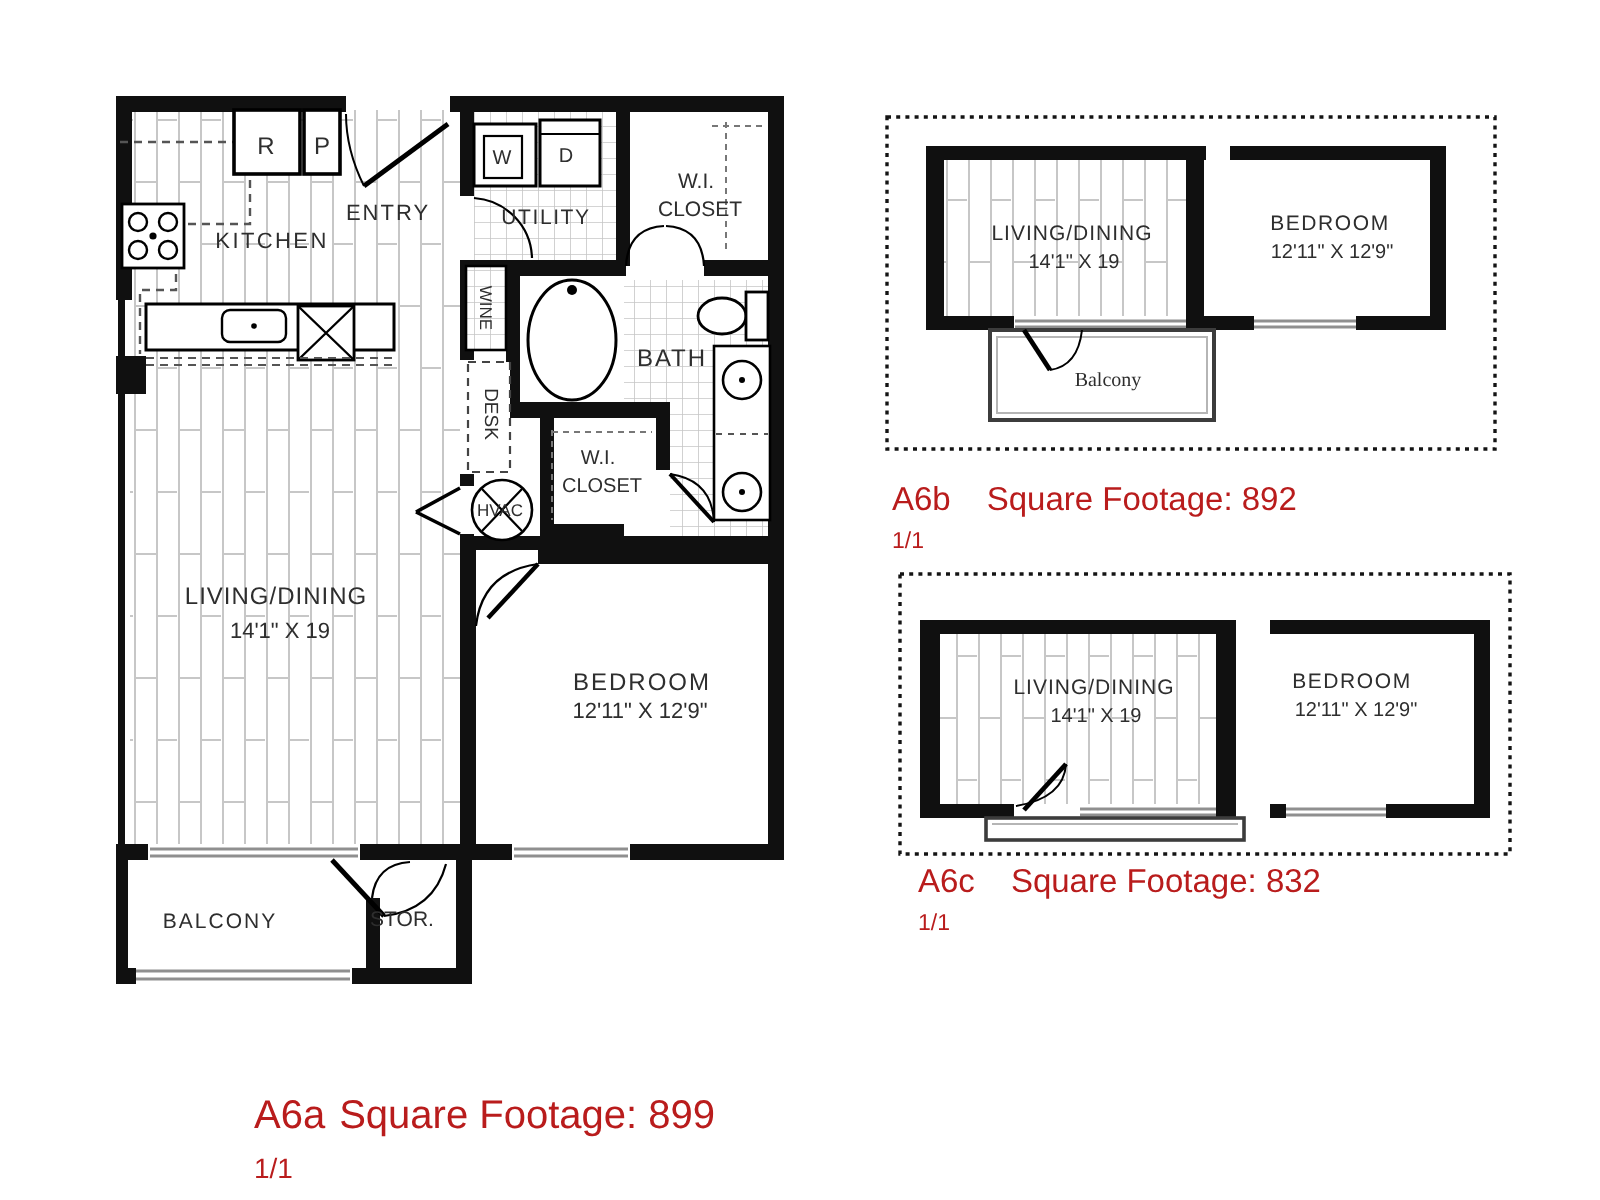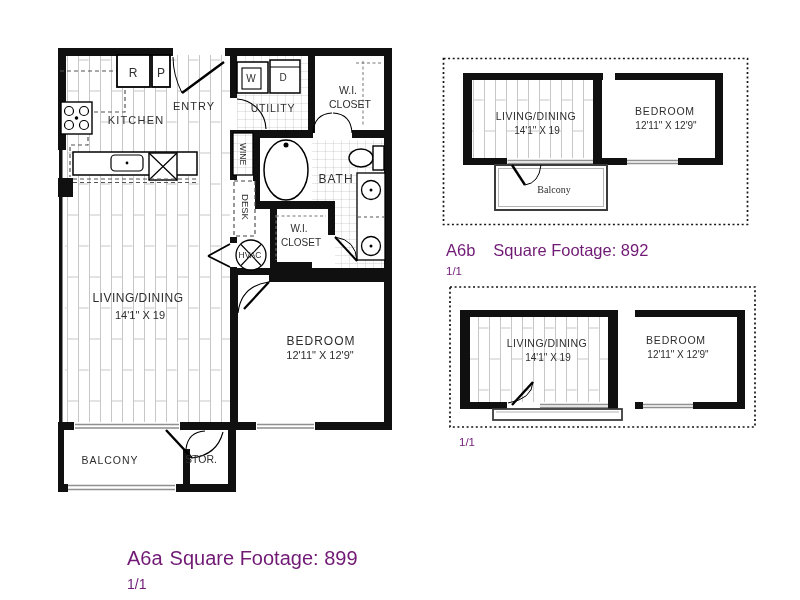--- a/index.html
+++ b/index.html
@@ -4,21 +4,21 @@
 <style>
   html,body{margin:0;padding:0;background:#fff;}
   .canvas{position:relative;width:800px;height:600px;background:#ffffff;overflow:hidden;
           font-family:"Liberation Sans",sans-serif;}
   svg{position:absolute;}
   .plan-a6a{left:45px;top:15px;}
   .plan-a6b{left:440px;top:55px;}
   .plan-a6c{left:445px;top:283px;}
   .lbl{fill:#2e2e2e;text-anchor:middle;font-family:"Liberation Sans",sans-serif;}
   .lbl-serif{fill:#2e2e2e;text-anchor:middle;font-family:"Liberation Serif",serif;}
-  .caption{position:absolute;color:#701a75;}
+  .caption{position:absolute;color:#b91c1c;}
   .cap-a6a{left:127px;top:509px;font-size:20px;line-height:25px;margin-top:37px;}
   .cap-a6a .cap-foot{margin-left:7px;}
   .cap-a6a .cap-page{font-size:14px;margin-top:1px;}
   .cap-a6b{left:446px;top:240px;font-size:16.5px;line-height:20px;}
   .cap-a6c{left:459px;top:431px;font-size:16.5px;line-height:20px;}
   .cap-a6b .cap-foot,.cap-a6c .cap-foot{margin-left:18px;}
   .cap-a6b .cap-page,.cap-a6c .cap-page{font-size:11.5px;margin-top:1px;}
 </style>
 </head>
 <body>
@@ -258,16 +258,19 @@
   </div>
 
   <div class="caption cap-a6b">
     <div class="cap-line">
       <span class="cap-name">A6b</span><span class="cap-foot">Square Footage: 892</span>
     </div>
     <div class="cap-page">1/1</div>
   </div>
 
   <div class="caption cap-a6c">
+    <div class="cap-line">
+      <span class="cap-name">A6c</span><span class="cap-foot">Square Footage: 832</span>
+    </div>
     <div class="cap-page">1/1</div>
   </div>
 
 </div>
 
 </body></html>

